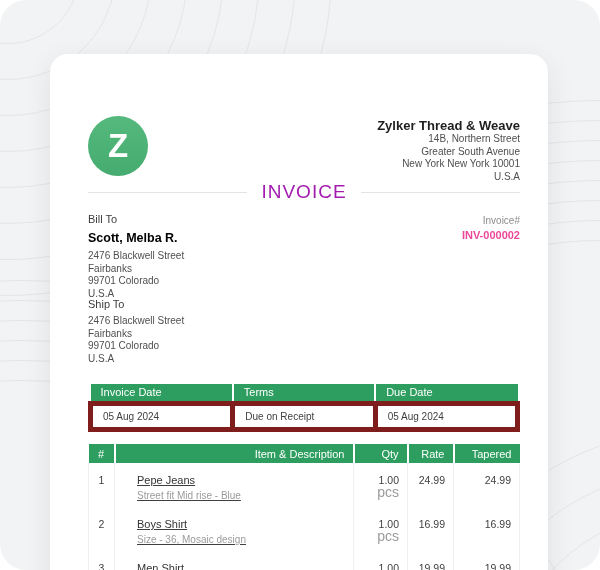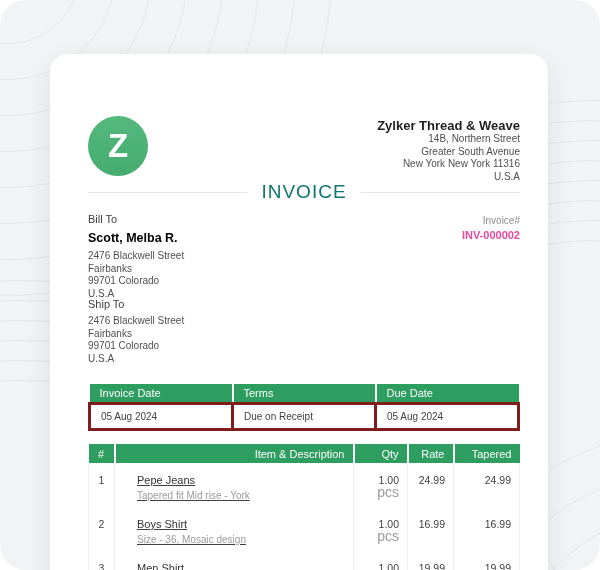--- a/index.html
+++ b/index.html
@@ -20,41 +20,41 @@
     position: absolute; left: 38px; top: 62px; width: 60px; height: 60px;
     border-radius: 50%; background: linear-gradient(180deg, #55b97e, #45ab6e);
     display: flex; align-items: center; justify-content: center;
   }
   .logo span { color: #fff; font-weight: 700; font-size: 33px; line-height: 1; transform: translateY(-1px); }
   .company { position: absolute; right: 28px; top: 64px; text-align: right; }
   .company .cname { font-size: 13px; font-weight: 700; color: #1f1f1f; }
   .company .cline { font-size: 10px; color: #4f4f4f; line-height: 12.5px; }
   .title-row { position: absolute; left: 38px; right: 28px; top: 127px; display: flex; align-items: center; gap: 14px; }
   .title-row .rule { flex: 1; height: 1px; background: #e4e4e4; }
-  .title-row .title { font-size: 19px; color: #0f766e; letter-spacing: 1px; font-weight: 400; }
+  .title-row .title { font-size: 19px; color: #a21caf; letter-spacing: 1px; font-weight: 400; }
 
   .billto { position: absolute; left: 38px; top: 158px; }
   .sec-label { font-size: 11px; color: #3d3d3d; line-height: 15px; margin-bottom: 3px; }
   .billto .bname { font-size: 12.5px; font-weight: 700; color: #000000; line-height: 17px; margin-bottom: 3px; }
   .addr-line { font-size: 10px; color: #4f4f4f; line-height: 12.5px; }
   .inv-meta { position: absolute; right: 28px; top: 160px; text-align: right; }
   .inv-meta .ml { font-size: 10px; color: #8d8d8d; line-height: 13px; }
   .inv-meta .mv { font-size: 11px; font-weight: 700; color: #ec4899; line-height: 16px; }
   .shipto { position: absolute; left: 38px; top: 243px; }
 
   table { border-collapse: collapse; table-layout: fixed; }
   .date-table { position: absolute; left: 38px; top: 330px; width: 432px; }
   .date-table th {
     background: #2d9e5f; color: #fff; font-weight: 400; font-size: 11px;
     text-align: left; padding: 0 10px; height: 19px; border-right: 2px solid #fff;
   }
   .date-table th:last-child { border-right: none; }
   .date-table td {
     font-size: 10px; color: #3f3f3f; padding: 0 10px; height: 26px;
-    border: 3px solid #7f1d1d; background: #fff;
+    border: 5px solid #7f1d1d; background: #fff;
   }
 
   .items-table { position: absolute; left: 38px; top: 390px; width: 432px; }
   .items-table th {
     background: #2d9e5f; color: #fff; font-weight: 400; font-size: 11px;
     height: 19px; padding: 0 8px; border-right: 2px solid #fff;
   }
   .items-table th:last-child { border-right: none; }
   .th-c { text-align: center; } .th-l { text-align: right; padding-left: 11px !important; } .th-r { text-align: right; }
   .items-table td {
@@ -110,21 +110,21 @@
   <div class="card">
 
     <div class="logo">
       <span>Z</span>
     </div>
 
     <div class="company">
       <div class="cname">Zylker Thread &amp; Weave</div>
       <div class="cline">14B, Northern Street</div>
       <div class="cline">Greater South Avenue</div>
-      <div class="cline">New York New York 11316</div>
+      <div class="cline">New York New York 10001</div>
       <div class="cline">U.S.A</div>
     </div>
 
     <div class="title-row">
       <div class="rule"></div>
       <div class="title">INVOICE</div>
       <div class="rule"></div>
     </div>
 
     <div class="billto">
@@ -177,21 +177,21 @@
         <th class="th-c">#</th>
         <th class="th-l">Item &amp; Description</th>
         <th class="th-r">Qty</th>
         <th class="th-r">Rate</th>
         <th class="th-r">Tapered</th>
       </tr>
       <tr>
         <td class="td-num">1</td>
         <td class="td-item">
           <div class="item-name">Pepe Jeans</div>
-          <div class="item-desc">Tapered fit Mid rise - York</div>
+          <div class="item-desc">Street fit Mid rise - Blue</div>
         </td>
         <td class="td-r">
           <div>1.00</div>
           <div class="unit">pcs</div>
         </td>
         <td class="td-r">24.99</td>
         <td class="td-r">24.99</td>
       </tr>
       <tr>
         <td class="td-num">2</td>

